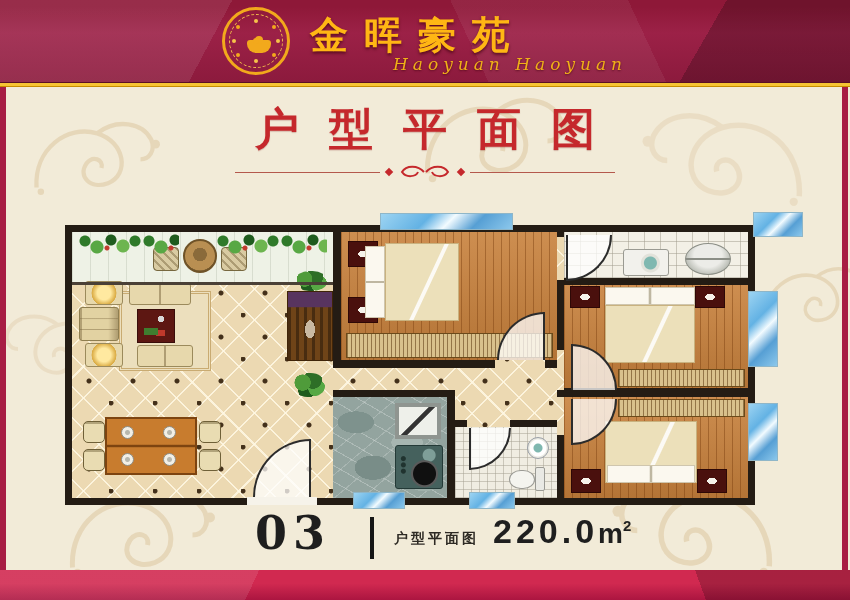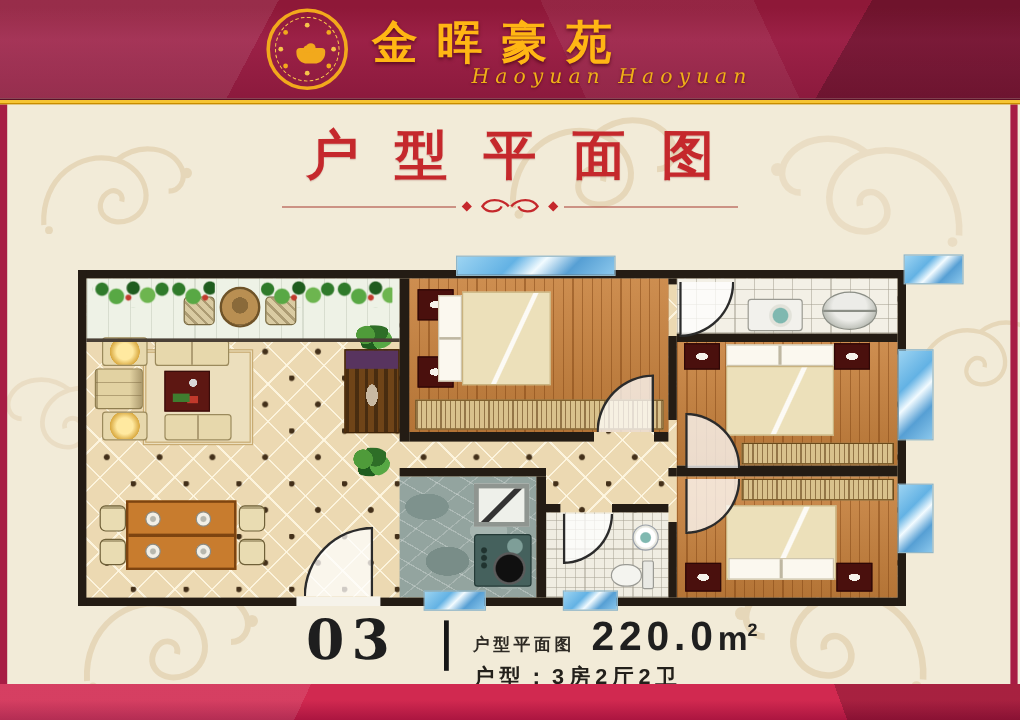--- a/index.html
+++ b/index.html
@@ -340,18 +340,15 @@
 
 <div class="abs unit-num">03</div>
 <div class="abs vbar"></div>
 <div class="abs info-col">
   <div class="info-row1">
     <span class="area-label">户型平面图</span>
     <span class="area-value">220.0</span>
     <span class="area-unit">m</span>
     <span class="area-exp">2</span>
   </div>
-  <div class="info-row2">
-    <span>户型：</span><span>3房2厅2卫</span>
-  </div>
 </div>
 
 <div class="abs bottom-strip"></div>
 
 </body></html>

